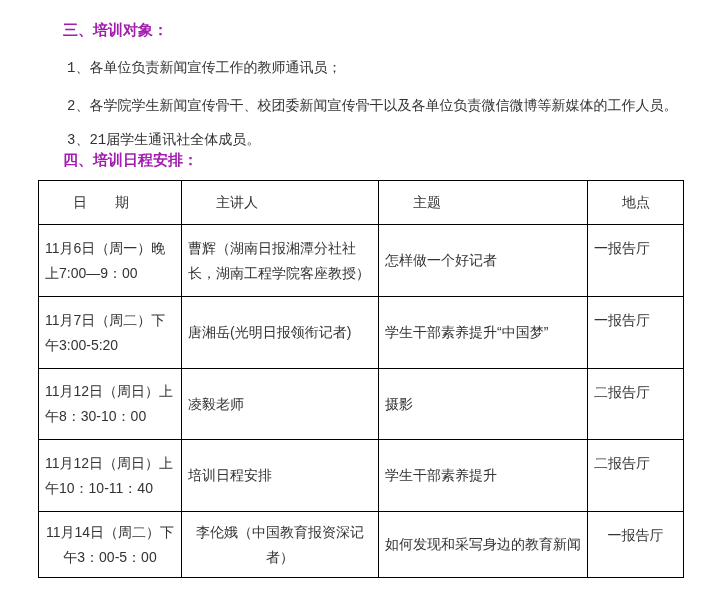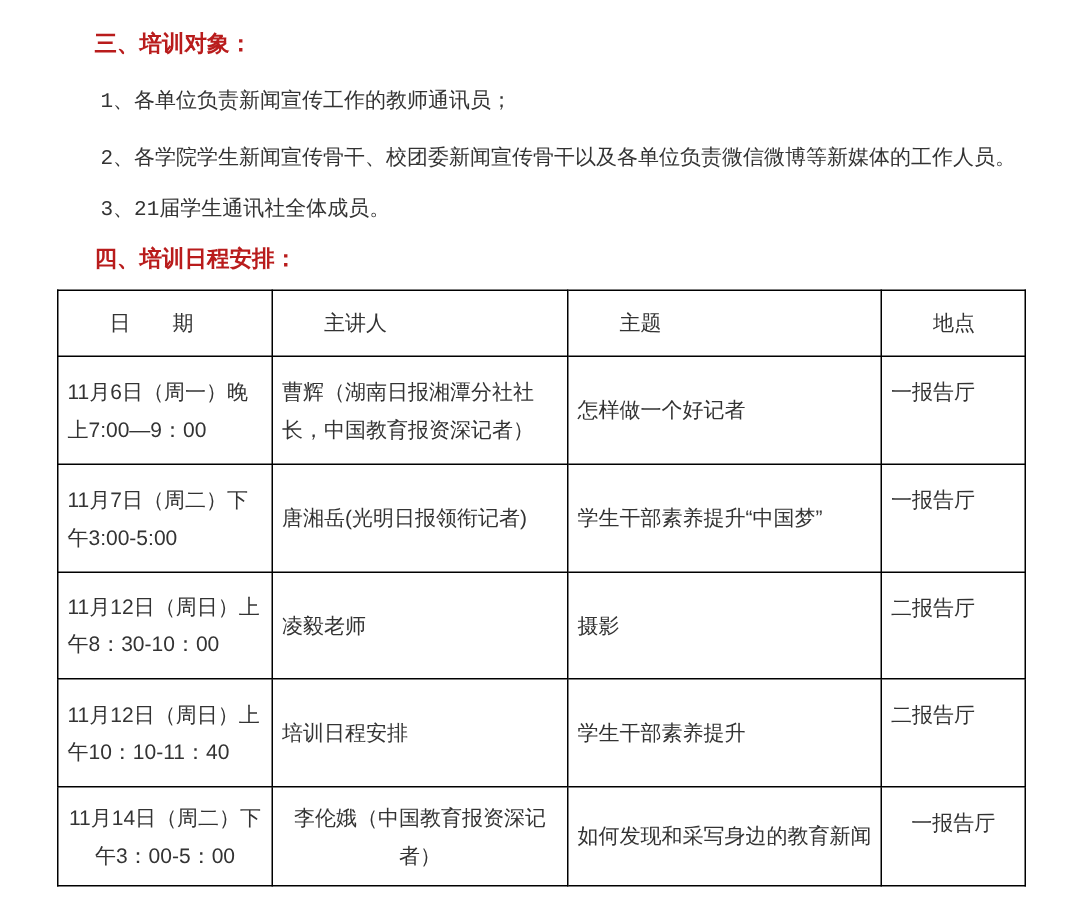--- a/index.html
+++ b/index.html
@@ -14,24 +14,24 @@
     }
     .doc {
       padding: 20px 18px 0 38px;
       box-sizing: border-box;
     }
     .sec-heading {
       font-size: 15px;
       font-weight: bold;
       line-height: 20px;
       margin: 0 0 0 25px;
-      color: #b91c1c;
+      color: #a21caf;
       white-space: pre-wrap;
     }
-    .sec-heading.second { margin-top: 13px; }
+    .sec-heading.second { margin-top: 0; }
     .list-item {
       margin: 18px 0 0 29px;
       line-height: 20px;
       white-space: pre-wrap;
       font-family: Liberation Mono, monospace;
     }
     .list-item.third { margin-top: 14px; }
     table.schedule {
       border-collapse: collapse;
       table-layout: fixed;
@@ -92,26 +92,26 @@
       <tr class="head-row">
         <th>日　　期</th>
         <th>主讲人</th>
         <th>主题</th>
         <th>地点</th>
       </tr>
     </thead>
     <tbody>
       <tr class="body-row">
         <td class="cell">11月6日（周一）晚上7:00—9：00</td>
-        <td class="cell">曹辉（湖南日报湘潭分社社长，中国教育报资深记者）</td>
+        <td class="cell">曹辉（湖南日报湘潭分社社长，湖南工程学院客座教授）</td>
         <td class="cell">怎样做一个好记者</td>
         <td class="cell loc">一报告厅</td>
       </tr>
       <tr class="body-row">
-        <td class="cell">11月7日（周二）下午3:00-5:00</td>
+        <td class="cell">11月7日（周二）下午3:00-5:20</td>
         <td class="cell">唐湘岳(光明日报领衔记者)</td>
         <td class="cell">学生干部素养提升“中国梦”</td>
         <td class="cell loc">一报告厅</td>
       </tr>
       <tr class="body-row r3">
         <td class="cell">11月12日（周日）上午8：30-10：00</td>
         <td class="cell">凌毅老师</td>
         <td class="cell">摄影</td>
         <td class="cell loc">二报告厅</td>
       </tr>

